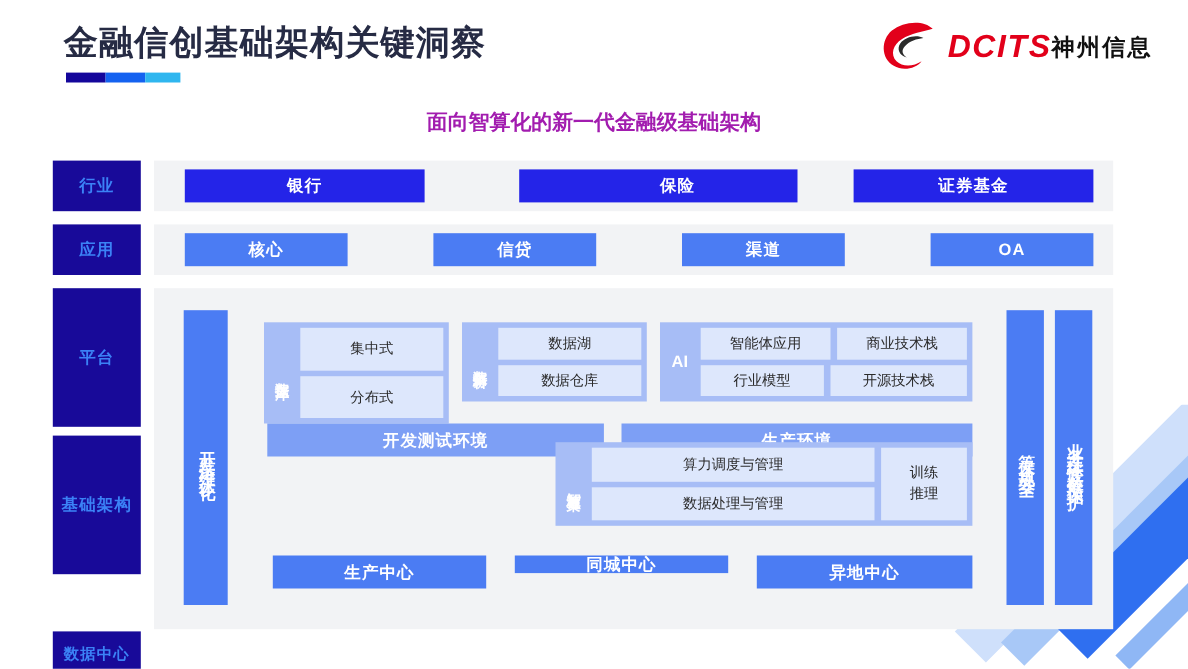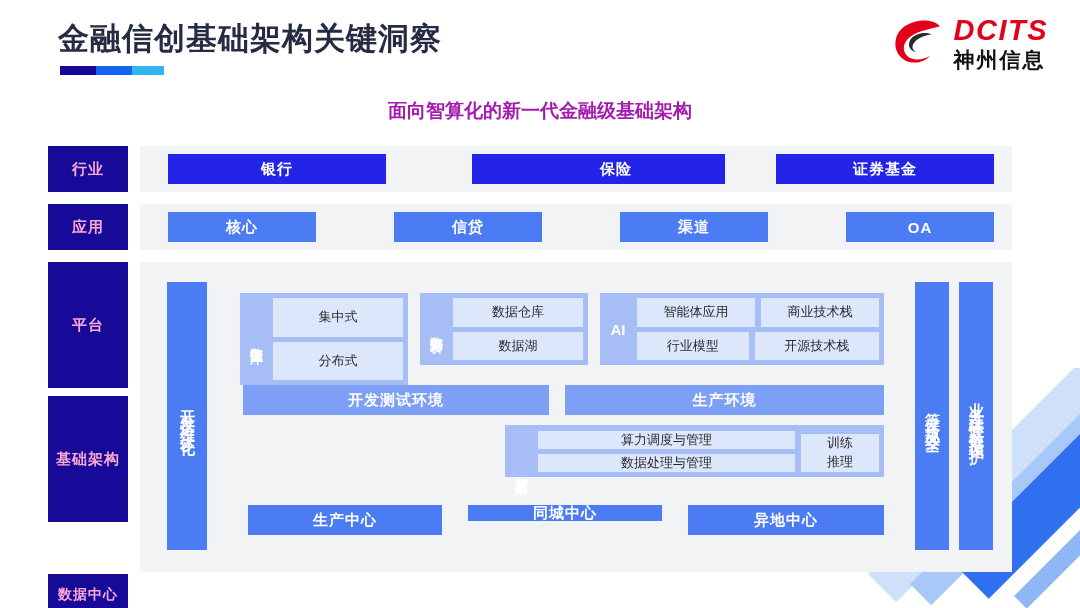--- a/index.html
+++ b/index.html
@@ -23,28 +23,28 @@
   
   .title{position:absolute;left:58px;top:18px;font-size:31px;font-weight:bold;color:#262b44;letter-spacing:1px;}
   .rule{position:absolute;left:60px;top:66px;display:flex;height:9px;width:104px;}
   .rule span{display:block;height:100%;}
   .rule .s1{width:36px;background:#14069b;}
   .rule .s2{width:36px;background:#1462f0;}
   .rule .s3{width:32px;background:#2fb6ef;}
 
   .logo{position:absolute;right:32px;top:16px;display:flex;align-items:center;gap:9px;}
   .logo-mark{width:54px;height:54px;flex:0 0 auto;}
-  .logo-text{display:flex;flex-direction:column;line-height:1;}
+  .logo-text{display:flex;flex-direction:row;line-height:1;}
   .logo-en{font-size:29px;font-weight:bold;color:#e2001a;letter-spacing:1.5px;font-style:italic;}
   .logo-cn{font-size:21px;font-weight:bold;color:#111;letter-spacing:2px;margin-top:4px;}
 
   .subtitle{position:absolute;left:0;right:0;top:98px;text-align:center;font-size:19px;font-weight:bold;color:#a21caf;}
 
   
-  .lbl{position:absolute;background:#180a99;color:#f9a8d4;display:flex;align-items:center;justify-content:center;
+  .lbl{position:absolute;background:#180a99;color:#3b82f6;display:flex;align-items:center;justify-content:center;
        font-size:15px;font-weight:bold;letter-spacing:1px;left:48px;width:80px;}
   .lbl-hangye{top:146px;height:46px;}
   .lbl-yingyong{top:204px;height:46px;}
   .lbl-pingtai{top:262px;height:126px;}
   .lbl-jichu{top:396px;height:126px;}
   .lbl-datacenter{top:562px;height:42px;font-size:14px;margin-top:12px;}
 
   
   .strip{position:absolute;left:140px;width:872px;background:#f2f3f5;}
   .strip-1{top:146px;height:46px;}
@@ -81,21 +81,21 @@
   .grp-body{display:flex;flex-direction:column;gap:5px;flex:1 1 auto;}
   .grp-row{display:flex;gap:6px;flex:1 1 auto;}
   .cell{background:#dde7fc;color:#2a2a2a;font-size:13px;display:flex;align-items:center;justify-content:center;flex:1 1 auto;}
 
   .g-db{left:240px;top:293px;width:168px;height:92px;}
   .g-da{left:420px;top:293px;width:168px;height:72px;}
   .g-ai{left:600px;top:293px;width:284px;height:72px;}
   .g-ai .grp-label{font-size:15px;letter-spacing:0;writing-mode:horizontal-tb;text-orientation:mixed;width:26px;}
 
   .g-tong{left:240px;top:425px;width:250px;height:70px;}
-  .g-zhi{left:505px;top:425px;width:379px;height:52px;align-items:flex-end;}
+  .g-zhi{left:505px;top:402px;width:379px;height:76px;}
   .g-zhi .zhi-main{display:flex;flex-direction:column;gap:5px;flex:1 1 auto;}
   .g-zhi .zhi-side{background:#dde7fc;color:#2a2a2a;font-size:13px;display:flex;flex-direction:column;
                    align-items:center;justify-content:center;flex:0 0 78px;line-height:1.45;}
 
   
   .envbar{position:absolute;background:#7d9ff5;color:#fff;font-weight:bold;font-size:15px;
           display:flex;align-items:center;justify-content:center;letter-spacing:1px;}
   .e-dev{left:243px;top:385px;width:306px;height:30px;}
   .e-prod{left:565px;top:385px;width:319px;height:30px;}
 
@@ -170,24 +170,24 @@
       <div class="grp-row">
           <div class="cell">分布式</div>
         </div>
     </div>
   </div>
 
   <div class="grp g-da">
     <div class="grp-label">数据分析</div>
     <div class="grp-body">
       <div class="grp-row">
+          <div class="cell">数据湖</div>
+        </div>
+      <div class="grp-row">
           <div class="cell">数据仓库</div>
-        </div>
-      <div class="grp-row">
-          <div class="cell">数据湖</div>
         </div>
     </div>
   </div>
 
   <div class="grp g-ai">
     <div class="grp-label">AI</div>
     <div class="grp-body">
       <div class="grp-row">
         <div class="cell">智能体应用</div>
         <div class="cell">商业技术栈</div>

